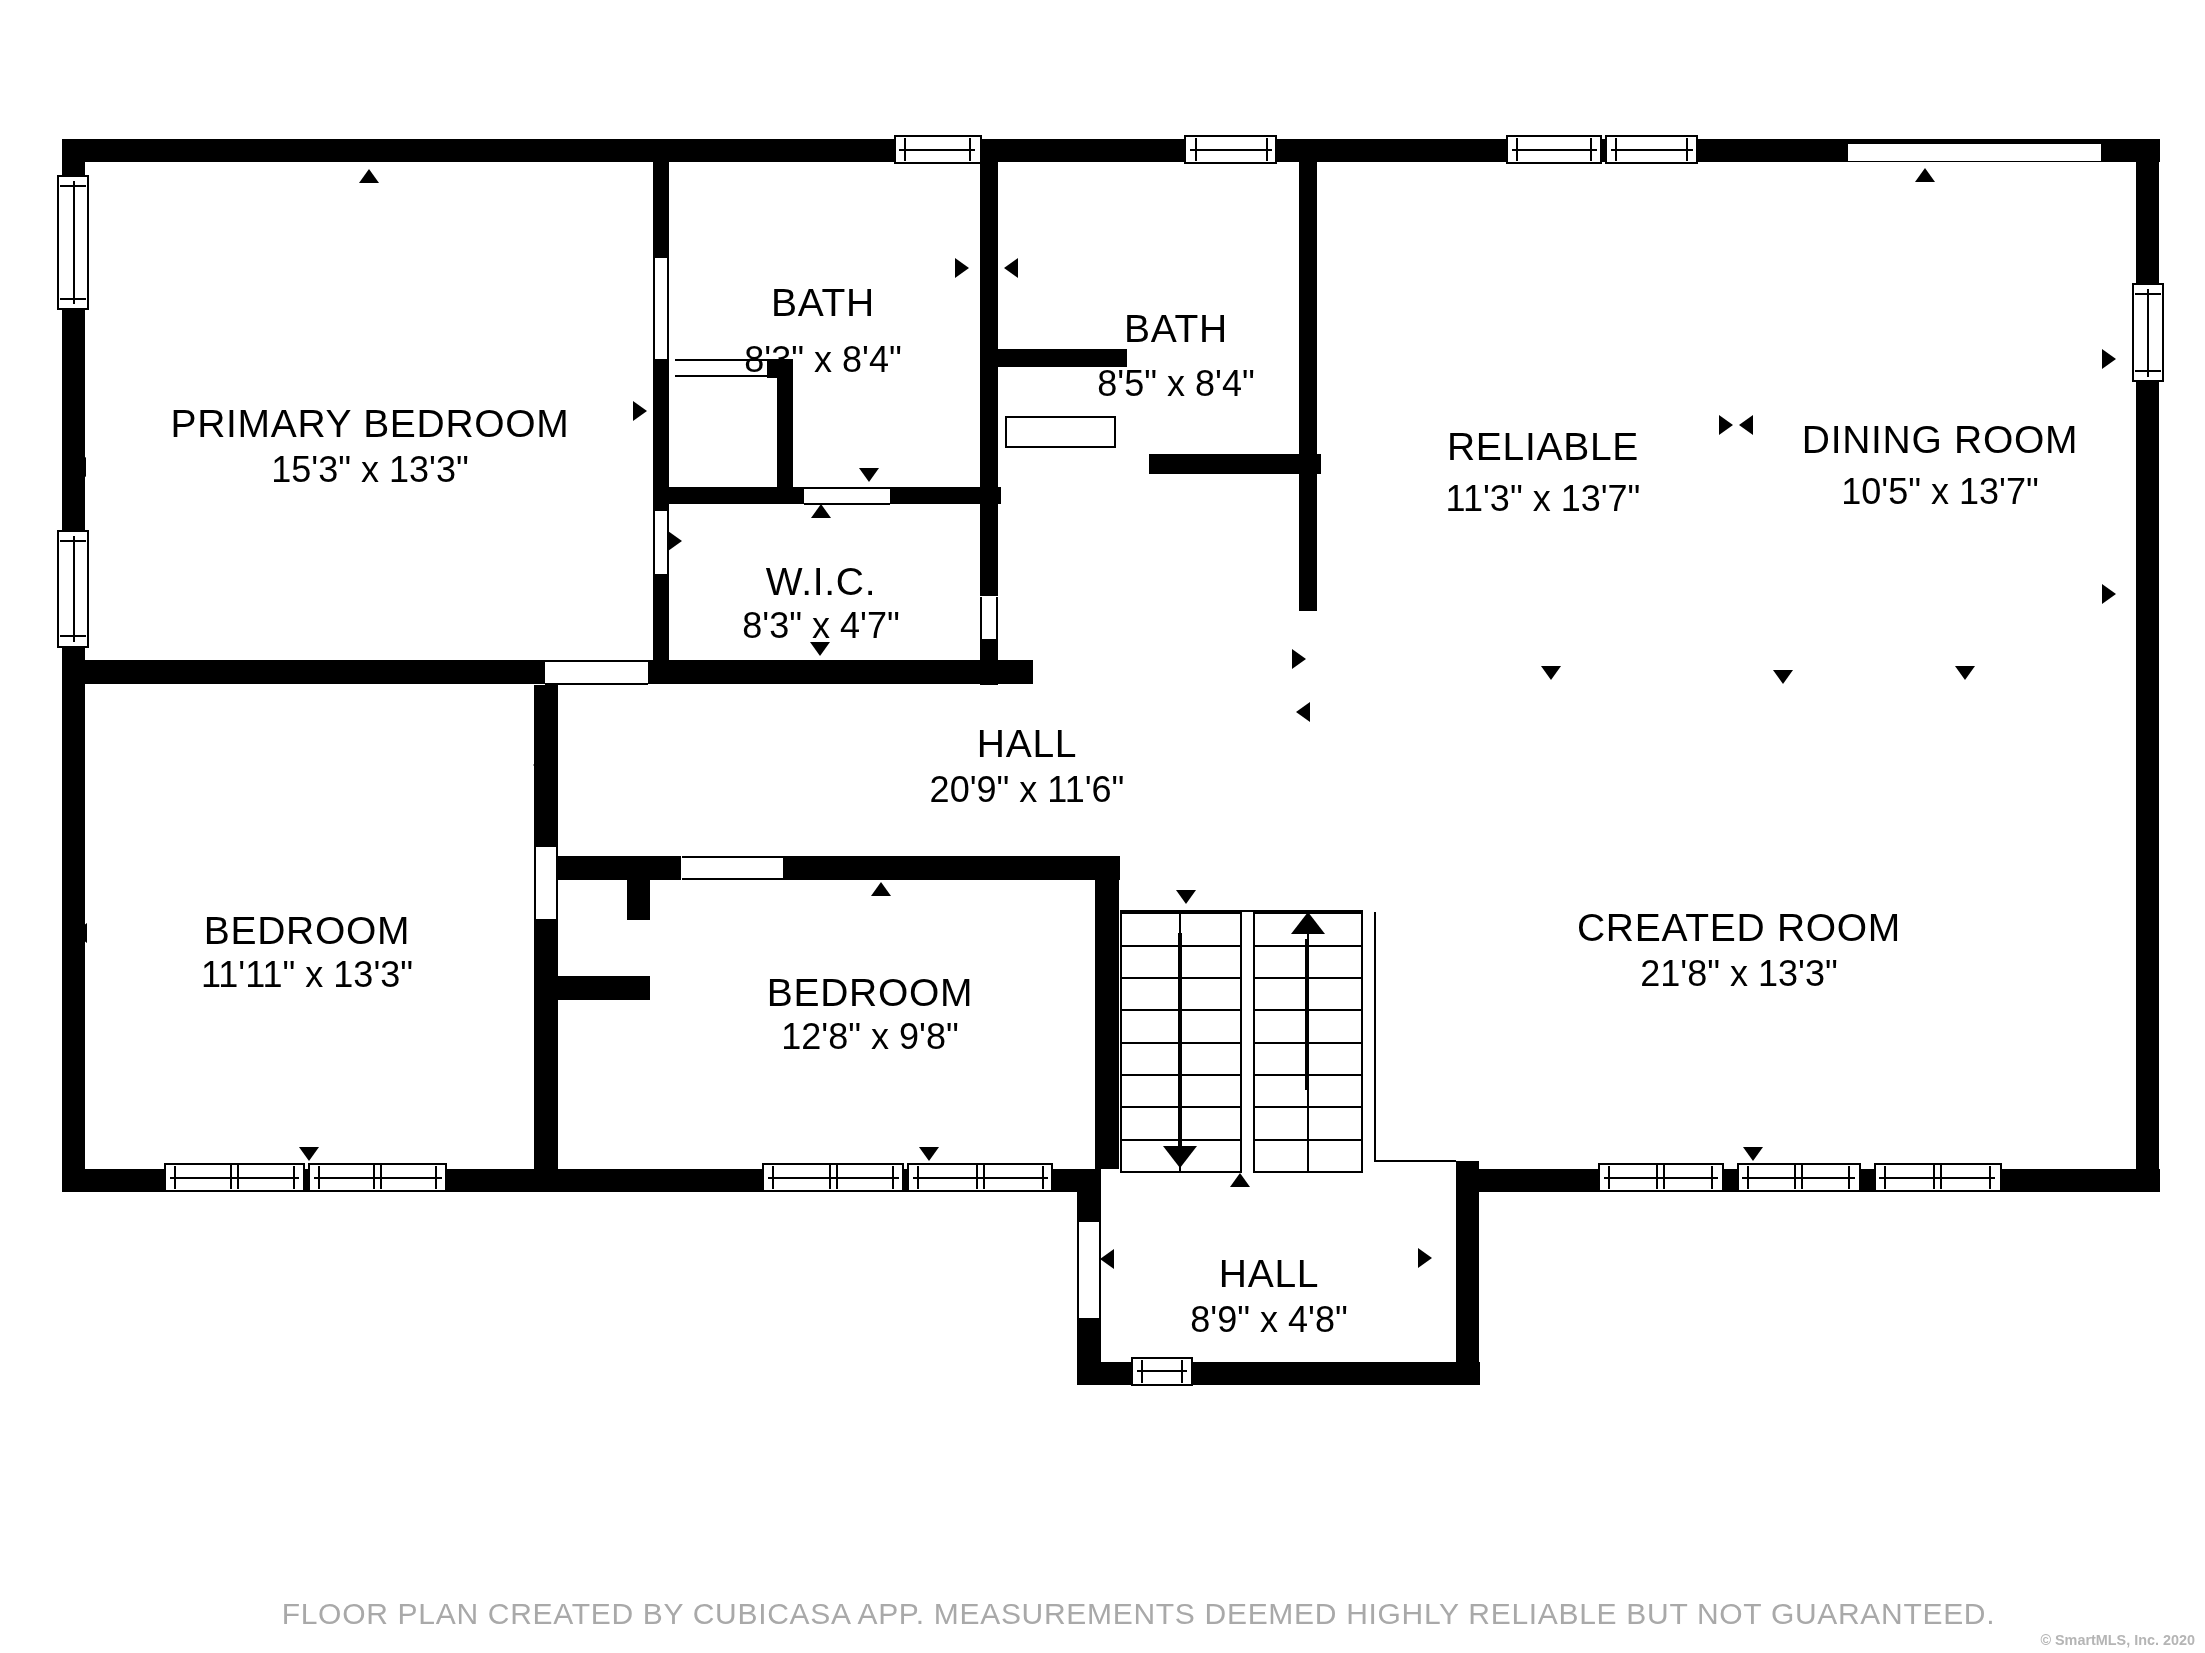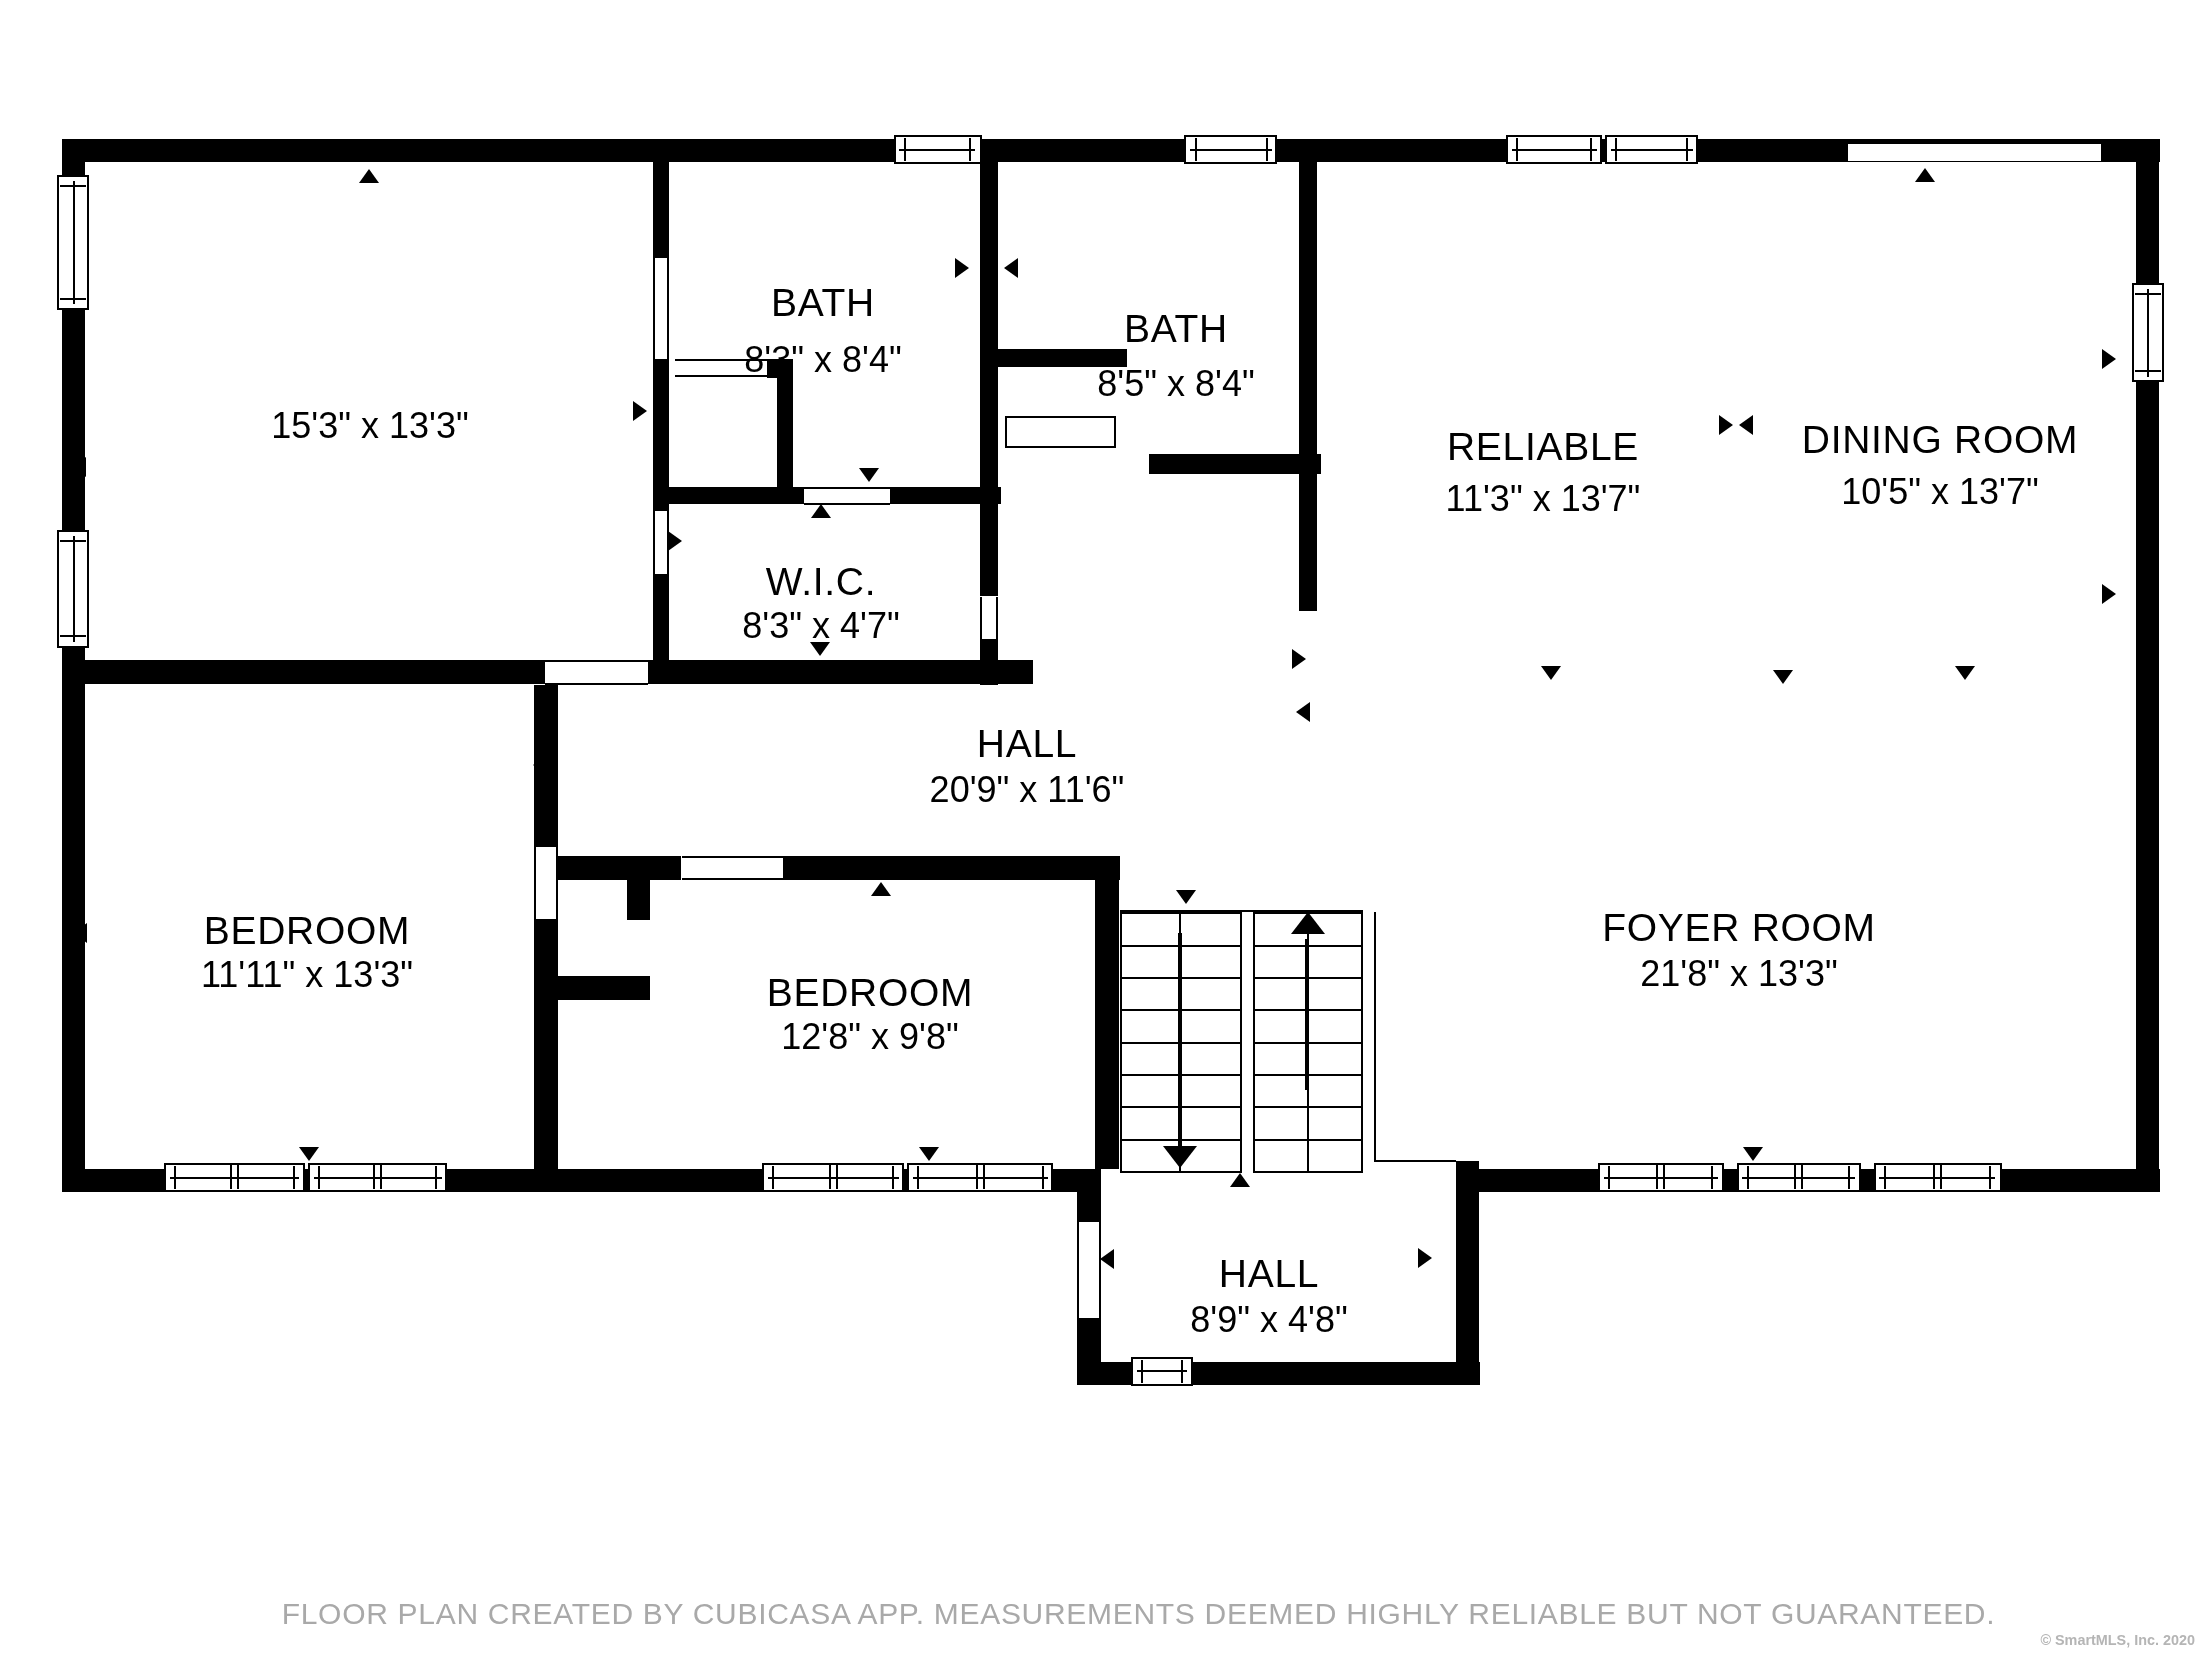--- a/index.html
+++ b/index.html
@@ -210,20 +210,21 @@
       <div class="tri" style="left: 2102px; top: 584px; width: 0px; height: 0px; border-top: 10.8px solid transparent; border-bottom: 10.8px solid transparent; border-left: 14px solid rgb(0, 0, 0);"></div>
       <div class="tri" style="left: 1541px; top: 666px; width: 0px; height: 0px; border-left: 10.8px solid transparent; border-right: 10.8px solid transparent; border-top: 14px solid rgb(0, 0, 0);"></div>
       <div class="tri" style="left: 1773px; top: 670px; width: 0px; height: 0px; border-left: 10.8px solid transparent; border-right: 10.8px solid transparent; border-top: 14px solid rgb(0, 0, 0);"></div>
       <div class="tri" style="left: 1955px; top: 666px; width: 0px; height: 0px; border-left: 10.8px solid transparent; border-right: 10.8px solid transparent; border-top: 14px solid rgb(0, 0, 0);"></div>
       <div class="tri" style="left: 299px; top: 1147px; width: 0px; height: 0px; border-left: 10.8px solid transparent; border-right: 10.8px solid transparent; border-top: 14px solid rgb(0, 0, 0);"></div>
       <div class="tri" style="left: 919px; top: 1147px; width: 0px; height: 0px; border-left: 10.8px solid transparent; border-right: 10.8px solid transparent; border-top: 14px solid rgb(0, 0, 0);"></div>
       <div class="tri" style="left: 1743px; top: 1147px; width: 0px; height: 0px; border-left: 10.8px solid transparent; border-right: 10.8px solid transparent; border-top: 14px solid rgb(0, 0, 0);"></div>
     </div>
   <div id="labels-layer">
       <div class="room-label" style="left: 370px; top: 402px;">
+        <div class="room-name">PRIMARY BEDROOM</div>
         <div class="room-dims" style="margin-top: 2.9px;">15'3" x 13'3"</div>
       </div>
       <div class="room-label" style="left: 823px; top: 281px;">
         <div class="room-name">BATH</div>
         <div class="room-dims" style="margin-top: 14.4px;">8'3" x 8'4"</div>
       </div>
       <div class="room-label" style="left: 1176px; top: 307px;">
         <div class="room-name">BATH</div>
         <div class="room-dims" style="margin-top: 11.5px;">8'5" x 8'4"</div>
       </div>
@@ -245,21 +246,21 @@
       </div>
       <div class="room-label" style="left: 307px; top: 909px;">
         <div class="room-name">BEDROOM</div>
         <div class="room-dims" style="margin-top: 1.4px;">11'11" x 13'3"</div>
       </div>
       <div class="room-label" style="left: 870px; top: 971px;">
         <div class="room-name">BEDROOM</div>
         <div class="room-dims" style="margin-top: 1.4px;">12'8" x 9'8"</div>
       </div>
       <div class="room-label" style="left: 1739px; top: 906px;">
-        <div class="room-name">FOYER ROOM</div>
+        <div class="room-name">CREATED ROOM</div>
         <div class="room-dims" style="margin-top: 2.9px;">21'8" x 13'3"</div>
       </div>
       <div class="room-label" style="left: 1269px; top: 1252px;">
         <div class="room-name">HALL</div>
         <div class="room-dims" style="margin-top: 2.9px;">8'9" x 4'8"</div>
       </div>
     </div>
   <div id="footer-note" style="top:1597px;margin-left:36px;">FLOOR PLAN CREATED BY CUBICASA APP. MEASUREMENTS DEEMED HIGHLY RELIABLE BUT NOT GUARANTEED.</div>
   <div id="copyright" style="right:10px;top:1632px;width:287px;">© SmartMLS, Inc. 2020</div>
 </div>

